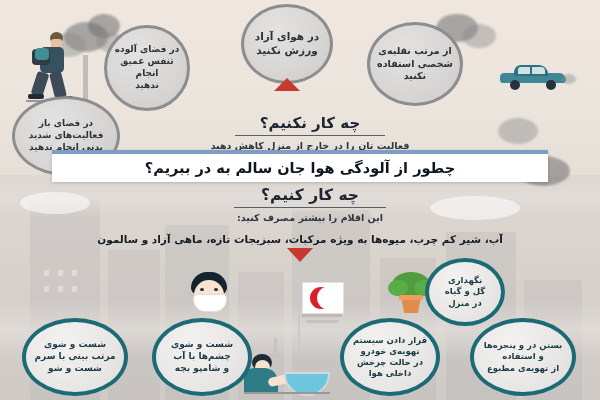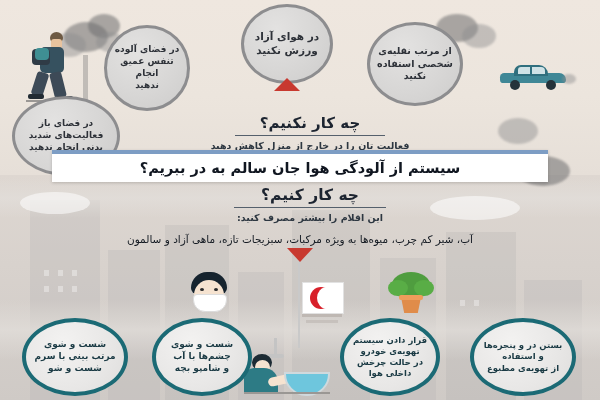--- a/index.html
+++ b/index.html
@@ -36,21 +36,21 @@
     border:3px solid #8d8d8f;color:#2d3138;}
   .bub.teal{background:radial-gradient(circle at 38% 30%,#f3f2f1 0%,#e8e7e6 60%,#dedddc 100%);
     border:4px solid #1b6a75;color:#1a3a44;}
   .bub span{display:block;line-height:1.32;padding:0 6px;font-weight:700;}
 
   
   .sect{position:absolute;text-align:center;}
   .sect .ttl{font-weight:700;color:#1c2430;letter-spacing:.3px;}
   .rule{height:1px;background:#55606c;margin:3px auto 4px;}
   .sub{color:#2d3741;font-weight:700;}
-  .sub2{color:#141a22;font-weight:400;}
+  .sub2{color:#141a22;font-weight:700;}
 
   .arrow-up{position:absolute;width:0;height:0;
     border-left:13px solid transparent;border-right:13px solid transparent;
     border-bottom:13px solid #c8392f;}
   .arrow-dn{position:absolute;width:0;height:0;
     border-left:13px solid transparent;border-right:13px solid transparent;
     border-top:14px solid #c8392f;}
 
   
   .banner{position:absolute;left:52px;top:150px;width:496px;height:28px;
@@ -164,21 +164,21 @@
   </div>
 
   <div class="arrow-up" style="left:274px;top:78px;"></div>
   <div class="sect" style="left:150px;top:90px;width:320px;margin-top:24px;">
     <div class="ttl" style="font-size:15px;">چه کار نکنیم؟</div>
     <div class="rule" style="width:150px;"></div>
     <div class="sub" style="font-size:9.5px;">فعالیت تان را در خارج از منزل کاهش دهید</div>
   </div>
 
   <div class="banner">
-    <b>سیستم از آلودگی هوا جان سالم به در ببریم؟</b>
+    <b>چطور از آلودگی هوا جان سالم به در ببریم؟</b>
   </div>
 
   <div class="sect" style="left:140px;top:186px;width:340px;">
     <div class="ttl" style="font-size:15.5px;">چه کار کنیم؟</div>
     <div class="rule" style="width:152px;"></div>
     <div class="sub" style="font-size:9.5px;">این اقلام را بیشتر مصرف کنید:</div>
   </div>
   <div style="position:absolute;left:20px;top:228px;width:560px;text-align:center;">
     <span class="sub2" style="font-size:10.5px;">آب، شیر کم چرب، میوه‌ها به ویژه مرکبات، سبزیجات تازه، ماهی آزاد و سالمون</span>
   </div>
@@ -215,20 +215,25 @@
     <div style="position:absolute;left:22px;top:16px;width:18px;height:4px;border-radius:2px;background:#c4c4c4;"></div>
     <div style="position:absolute;left:8px;top:16px;width:20px;height:17px;border-radius:50%;background:#1d2b34;"></div>
     <div style="position:absolute;left:11px;top:22px;width:15px;height:14px;border-radius:50%;background:#f6e3d0;"></div>
     <div style="position:absolute;left:0;top:30px;width:34px;height:24px;border-radius:10px 14px 0 0;background:#2d7b85;"></div>
     <div style="position:absolute;left:24px;top:38px;width:22px;height:9px;border-radius:5px;background:#f6e3d0;transform:rotate(-12deg);"></div>
     <div style="position:absolute;left:40px;top:34px;width:42px;height:20px;border-radius:0 0 22px 22px;background:#6ec6dd;border:2px solid #cfd9dd;"></div>
     <div style="position:absolute;left:0;top:54px;width:86px;height:2px;background:#9a9794;"></div>
   </div>
 
 
+  <div class="bub teal" style="left:425px;top:258px;width:80px;height:68px;">
+    <span style="font-size:8.5px;white-space:pre-line;">نگهداری
+گل و گیاه
+در منزل</span>
+  </div>
 
   <div class="bub teal" style="left:22px;top:318px;width:106px;height:78px;">
     <span style="font-size:9px;white-space:pre-line;">شست و شوی
 مرتب بینی با سرم
 شست و شو</span>
   </div>
 
   <div class="bub teal" style="left:152px;top:318px;width:100px;height:78px;">
     <span style="font-size:9px;white-space:pre-line;">شست و شوی
 چشم‌ها با آب

